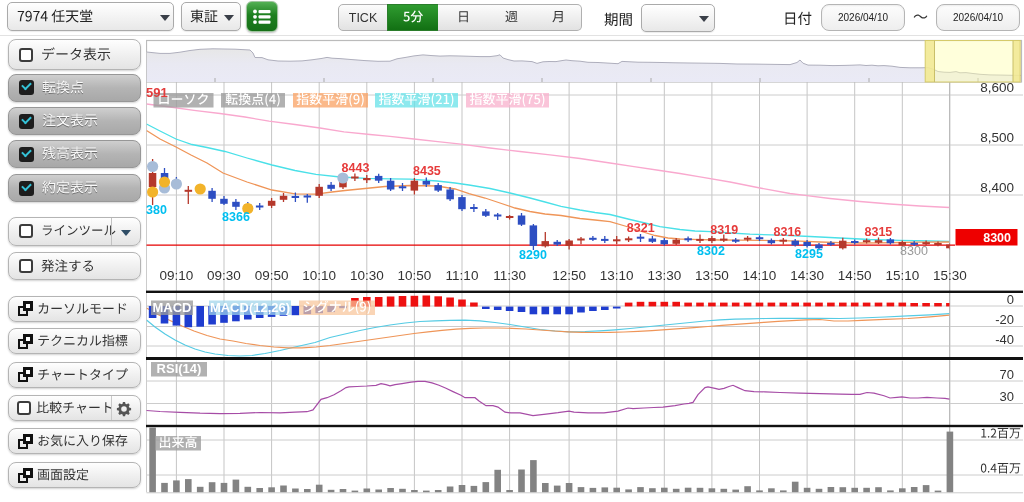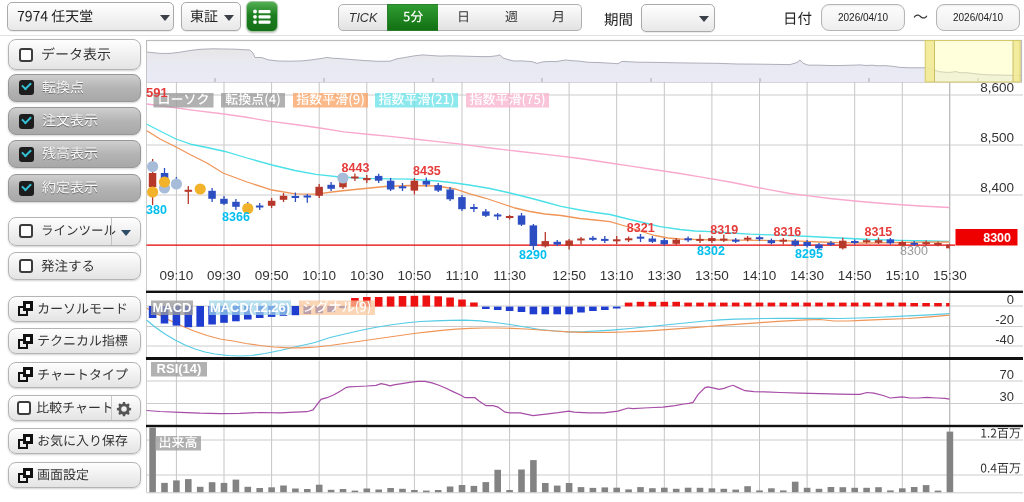--- a/index.html
+++ b/index.html
@@ -466,21 +466,21 @@
         <g fill="#fff">
           <circle cx="8" cy="9.5" r="1.9"></circle>
           <circle cx="8" cy="14.8" r="1.9"></circle>
           <circle cx="8" cy="20.1" r="1.9"></circle>
           <rect x="11.5" y="8" width="12" height="3.2" rx="1"></rect>
           <rect x="11.5" y="13.3" width="12" height="3.2" rx="1"></rect>
           <rect x="11.5" y="18.6" width="12" height="3.2" rx="1"></rect>
         </g>
       </svg>
     </div>
-<div class="seg" style="left:338px;width:50px;border-radius:5px 0 0 5px;font-size:12.5px;font-style:italic;">TICK</div>
+<div class="seg" style="left:338px;width:50px;border-radius:5px 0 0 5px;font-size:12.5px;">TICK</div>
 <div class="seg" style="left:387px;width:52px;background:linear-gradient(#2f9b30,#127013);color:#fff;border-color:#2a7d2b;">
       <svg width="20.4" height="16.6" viewBox="0 0 1570 1280" style="display:block;position:relative;top:0px;">
         <path transform="translate(0,950) scale(1,-1)" d="M268 -14C397 -14 516 79 516 242C516 403 415 476 292 476C253 476 223 467 191 451L208 639H481V737H108L86 387L143 350C185 378 213 391 260 391C344 391 400 335 400 239C400 140 337 82 255 82C177 82 124 118 82 160L27 85C79 34 152 -14 268 -14Z M1250 829 1158 792C1215 681 1298 563 1382 471H774C860 562 936 676 988 798L887 827C825 673 714 535 588 450C611 433 652 395 669 375C700 399 731 427 761 457V379H950C928 219 875 72 641 -5C664 -26 691 -64 703 -90C962 5 1026 183 1053 379H1285C1274 144 1261 49 1238 25C1227 14 1215 11 1196 11C1172 11 1114 12 1053 18C1070 -9 1083 -49 1084 -78C1146 -81 1207 -81 1240 -77C1277 -73 1301 -65 1324 -36C1359 3 1372 120 1385 428L1387 466C1415 435 1443 408 1471 384C1489 410 1526 448 1551 468C1442 549 1314 698 1250 829Z" fill="#fff"></path>
       </svg>
     </div>
 <div class="seg" style="left:438px;width:51px;border-left:none;">
       <svg width="13.0" height="16.6" viewBox="0 0 1000 1280" style="display:block;position:relative;top:0px;">
         <path transform="translate(0,950) scale(1,-1)" d="M253 352H752V71H253ZM253 426V697H752V426ZM176 772V-69H253V-4H752V-64H832V772Z" fill="#333"></path>
       </svg>
     </div>

